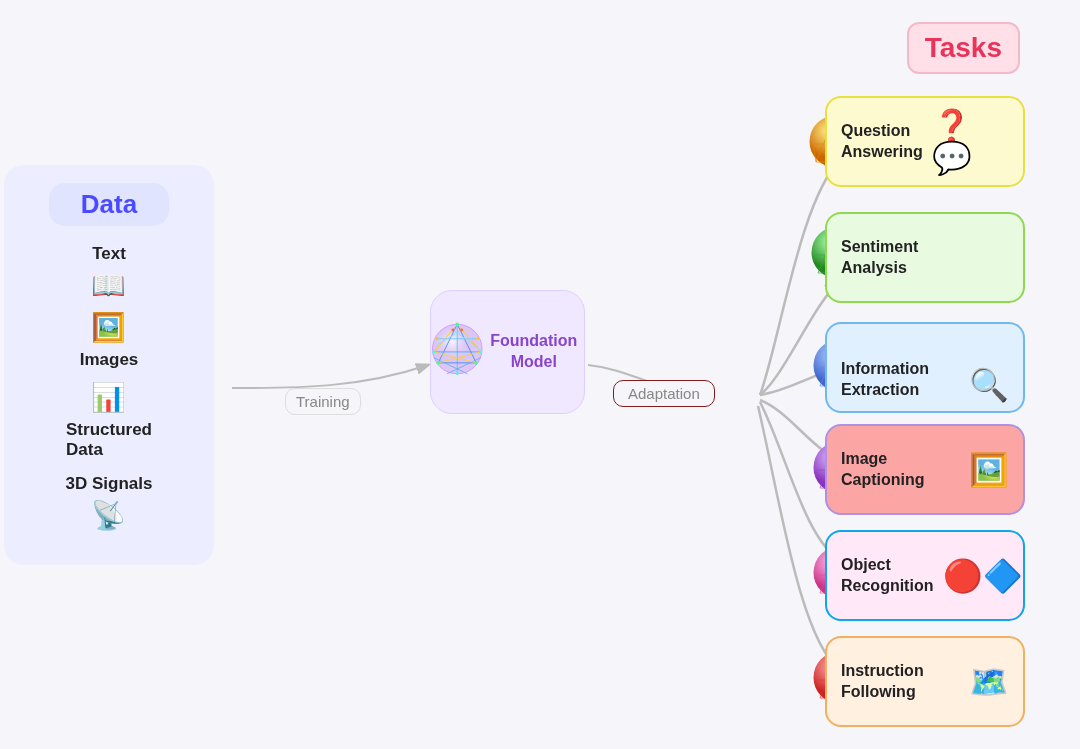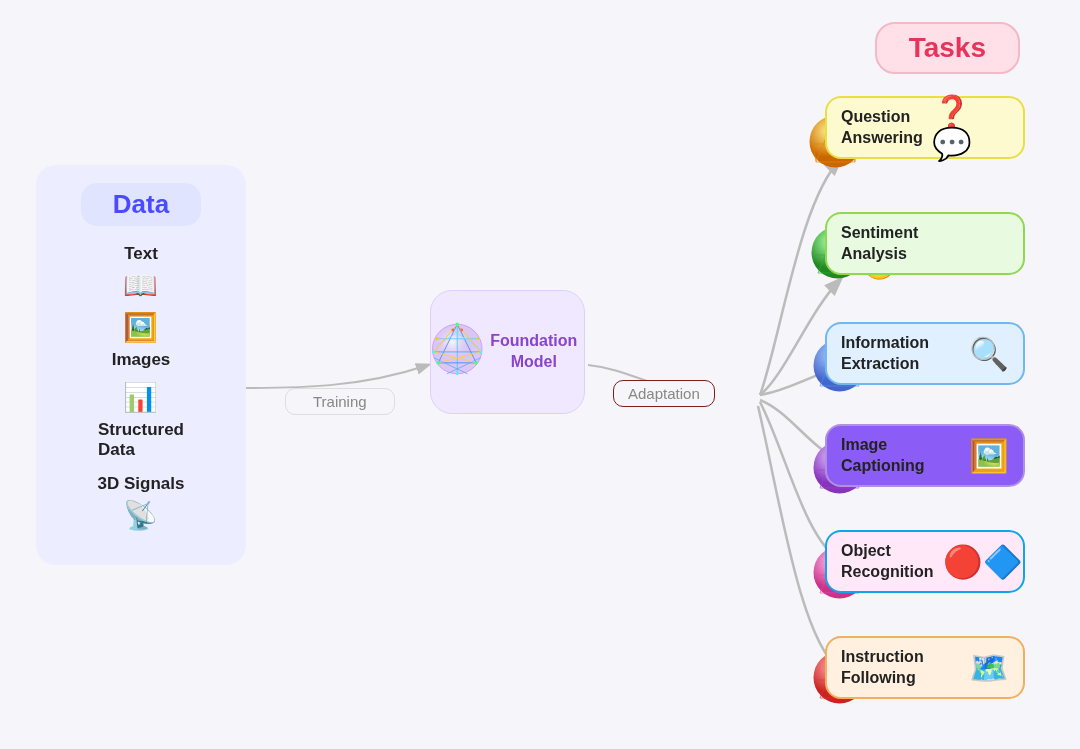--- a/index.html
+++ b/index.html
@@ -11,33 +11,33 @@
       overflow: hidden;
       position: relative;
     }
 
     
     .tasks-label {
       position: absolute;
       top: 22px;
       right: 60px;
       background: #ffe0e8;
-      border-radius: 20px;
-      padding: 8px 32px;
+      border-radius: 12px;
+      padding: 8px 16px;
       font-size: 28px;
       font-weight: bold;
       color: #e8335a;
       border: 2px solid #f5b8c8;
     }
 
     
     .data-panel {
       position: absolute;
       top: 165px;
-      left: 36px;
+      left: 4px;
       width: 210px;
       background: #eceeff;
       border-radius: 20px;
       padding: 18px 16px 20px 16px;
     }
     .data-title-box {
       background: #e0e4ff;
       border-radius: 16px;
       text-align: center;
       padding: 6px 20px;
@@ -94,21 +94,21 @@
     }
 
     
     .training-label {
       position: absolute;
       top: 388px;
       left: 285px;
       font-size: 15px;
       color: #888;
       background: #f5f5fa;
-      padding: 4px 27px;
+      padding: 4px 10px;
       border-radius: 10px;
       border: 1px solid #ddd;
     }
 
     
     .adaptation-label {
       position: absolute;
       top: 380px;
       left: 613px;
       font-size: 15px;
@@ -117,21 +117,21 @@
       padding: 4px 14px;
       border-radius: 10px;
       border: 1px solid #7f1d1d;
     }
 
     
     .task-card {
       position: absolute;
       right: 55px;
       width: 200px;
-      height: 63px;
+      height: 91px;
       border-radius: 16px;
       display: flex;
       align-items: center;
       gap: 10px;
       padding: 10px 14px;
     }
     .task-card-text {
       font-size: 16px;
       font-weight: bold;
       color: #222;
@@ -325,21 +325,21 @@
     <circle cx="27.5" cy="27.5" r="26" fill="url(#infoGrad)"></circle>
     <g stroke="#5588ee" stroke-width="1" fill="none" opacity="0.7">
       <line x1="27.5" y1="1" x2="8" y2="48"></line>
         <line x1="27.5" y1="1" x2="47" y2="48"></line>
       <line x1="5" y1="30" x2="50" y2="30"></line>
         <line x1="8" y1="48" x2="47" y2="48"></line>
     </g>
   </svg>
 </div>
 
-<div class="task-card" style="top: 322px; background:#e0f0ff; border: 2px solid #70b8f0;">
+<div class="task-card" style="top: 322px; background:#e0f0ff; border: 2px solid #70b8f0; align-items: flex-end;">
   <div class="task-card-text">Information<br>Extraction</div>
   <div class="task-card-icon">🔍</div>
 </div>
 
 <div style="position:absolute; top:440px; left:812px; width:55px; height:55px;">
   <svg viewBox="0 0 55 55" xmlns="http://www.w3.org/2000/svg">
     <defs>
         <radialGradient id="imgGrad" cx="35%" cy="30%">
           <stop offset="0%" stop-color="#ddbbff"></stop>
           <stop offset="100%" stop-color="#8833bb"></stop>
@@ -348,21 +348,21 @@
     <circle cx="27.5" cy="27.5" r="26" fill="url(#imgGrad)"></circle>
     <g stroke="#9944cc" stroke-width="1" fill="none" opacity="0.7">
       <line x1="27.5" y1="1" x2="8" y2="48"></line>
         <line x1="27.5" y1="1" x2="47" y2="48"></line>
       <line x1="5" y1="30" x2="50" y2="30"></line>
         <line x1="8" y1="48" x2="47" y2="48"></line>
     </g>
   </svg>
 </div>
 
-<div class="task-card" style="top: 424px; background:#8b5cf6; border: 2px solid #b090e0; gap: 45px;">
+<div class="task-card" style="top: 424px; background:#fca5a5; border: 2px solid #b090e0; gap: 45px;">
   <div class="task-card-text">Image<br>Captioning</div>
   <div class="task-card-icon">🖼️</div>
 </div>
 
 <div style="position:absolute; top:545px; left:812px; width:55px; height:55px;">
   <svg viewBox="0 0 55 55" xmlns="http://www.w3.org/2000/svg">
     <defs>
         <radialGradient id="objGrad" cx="35%" cy="30%">
           <stop offset="0%" stop-color="#ffbbee"></stop>
           <stop offset="100%" stop-color="#cc3388"></stop>

